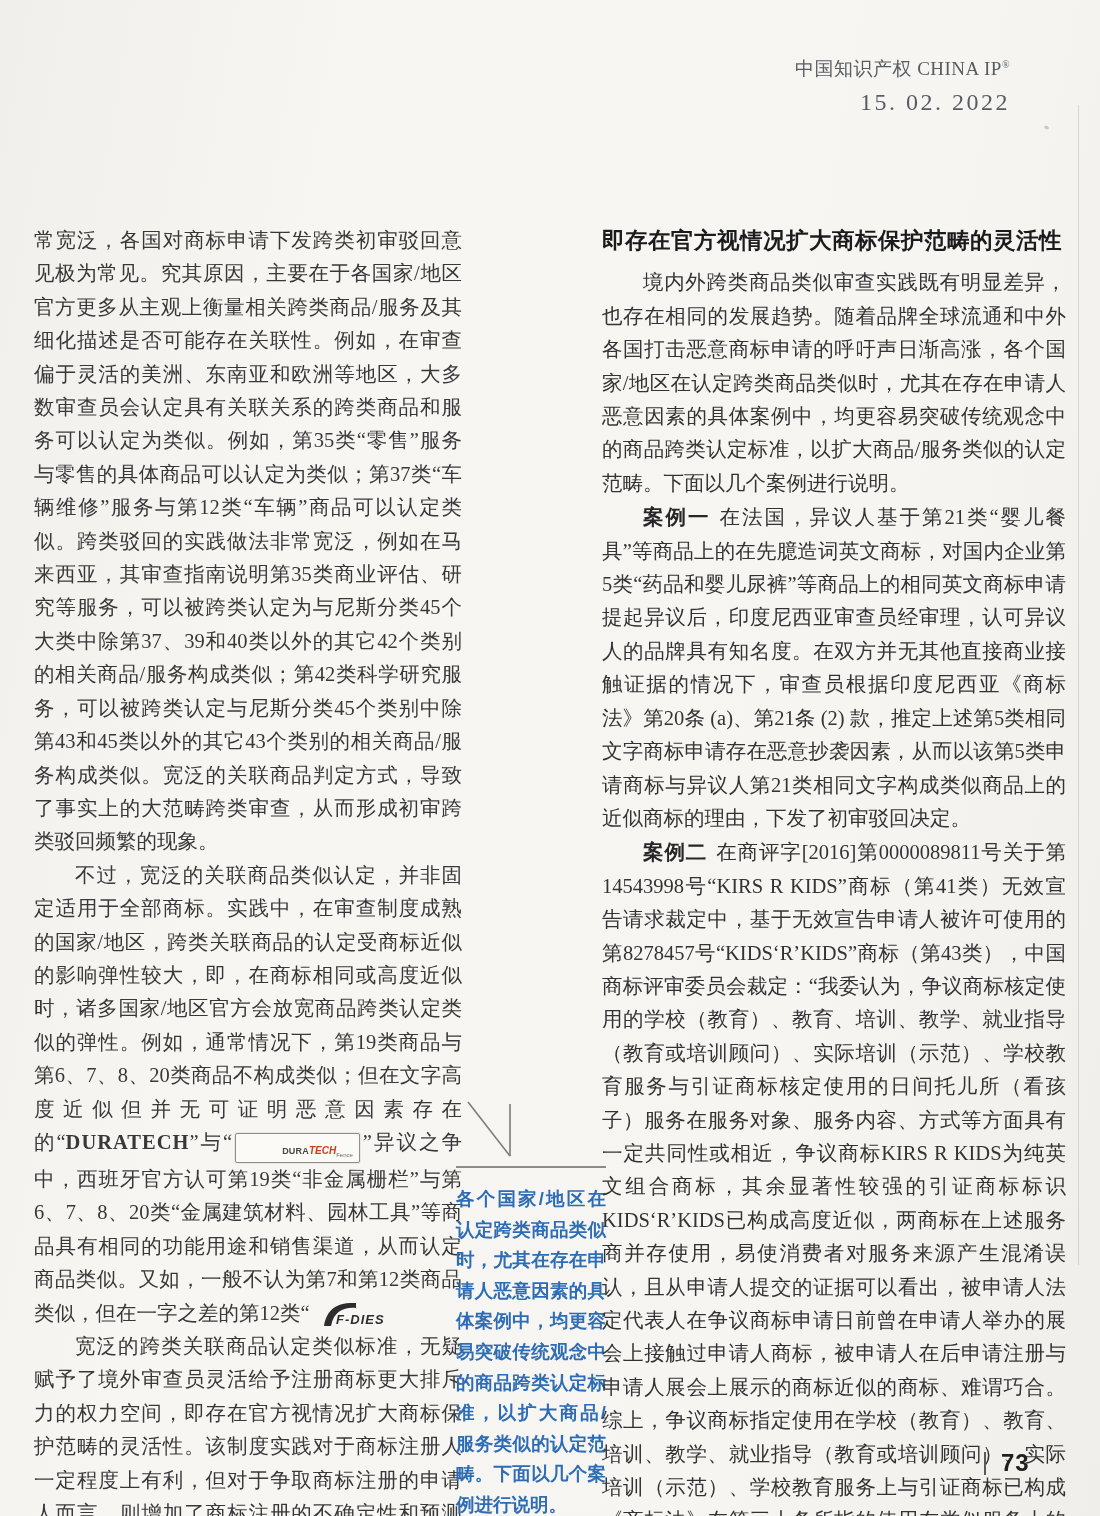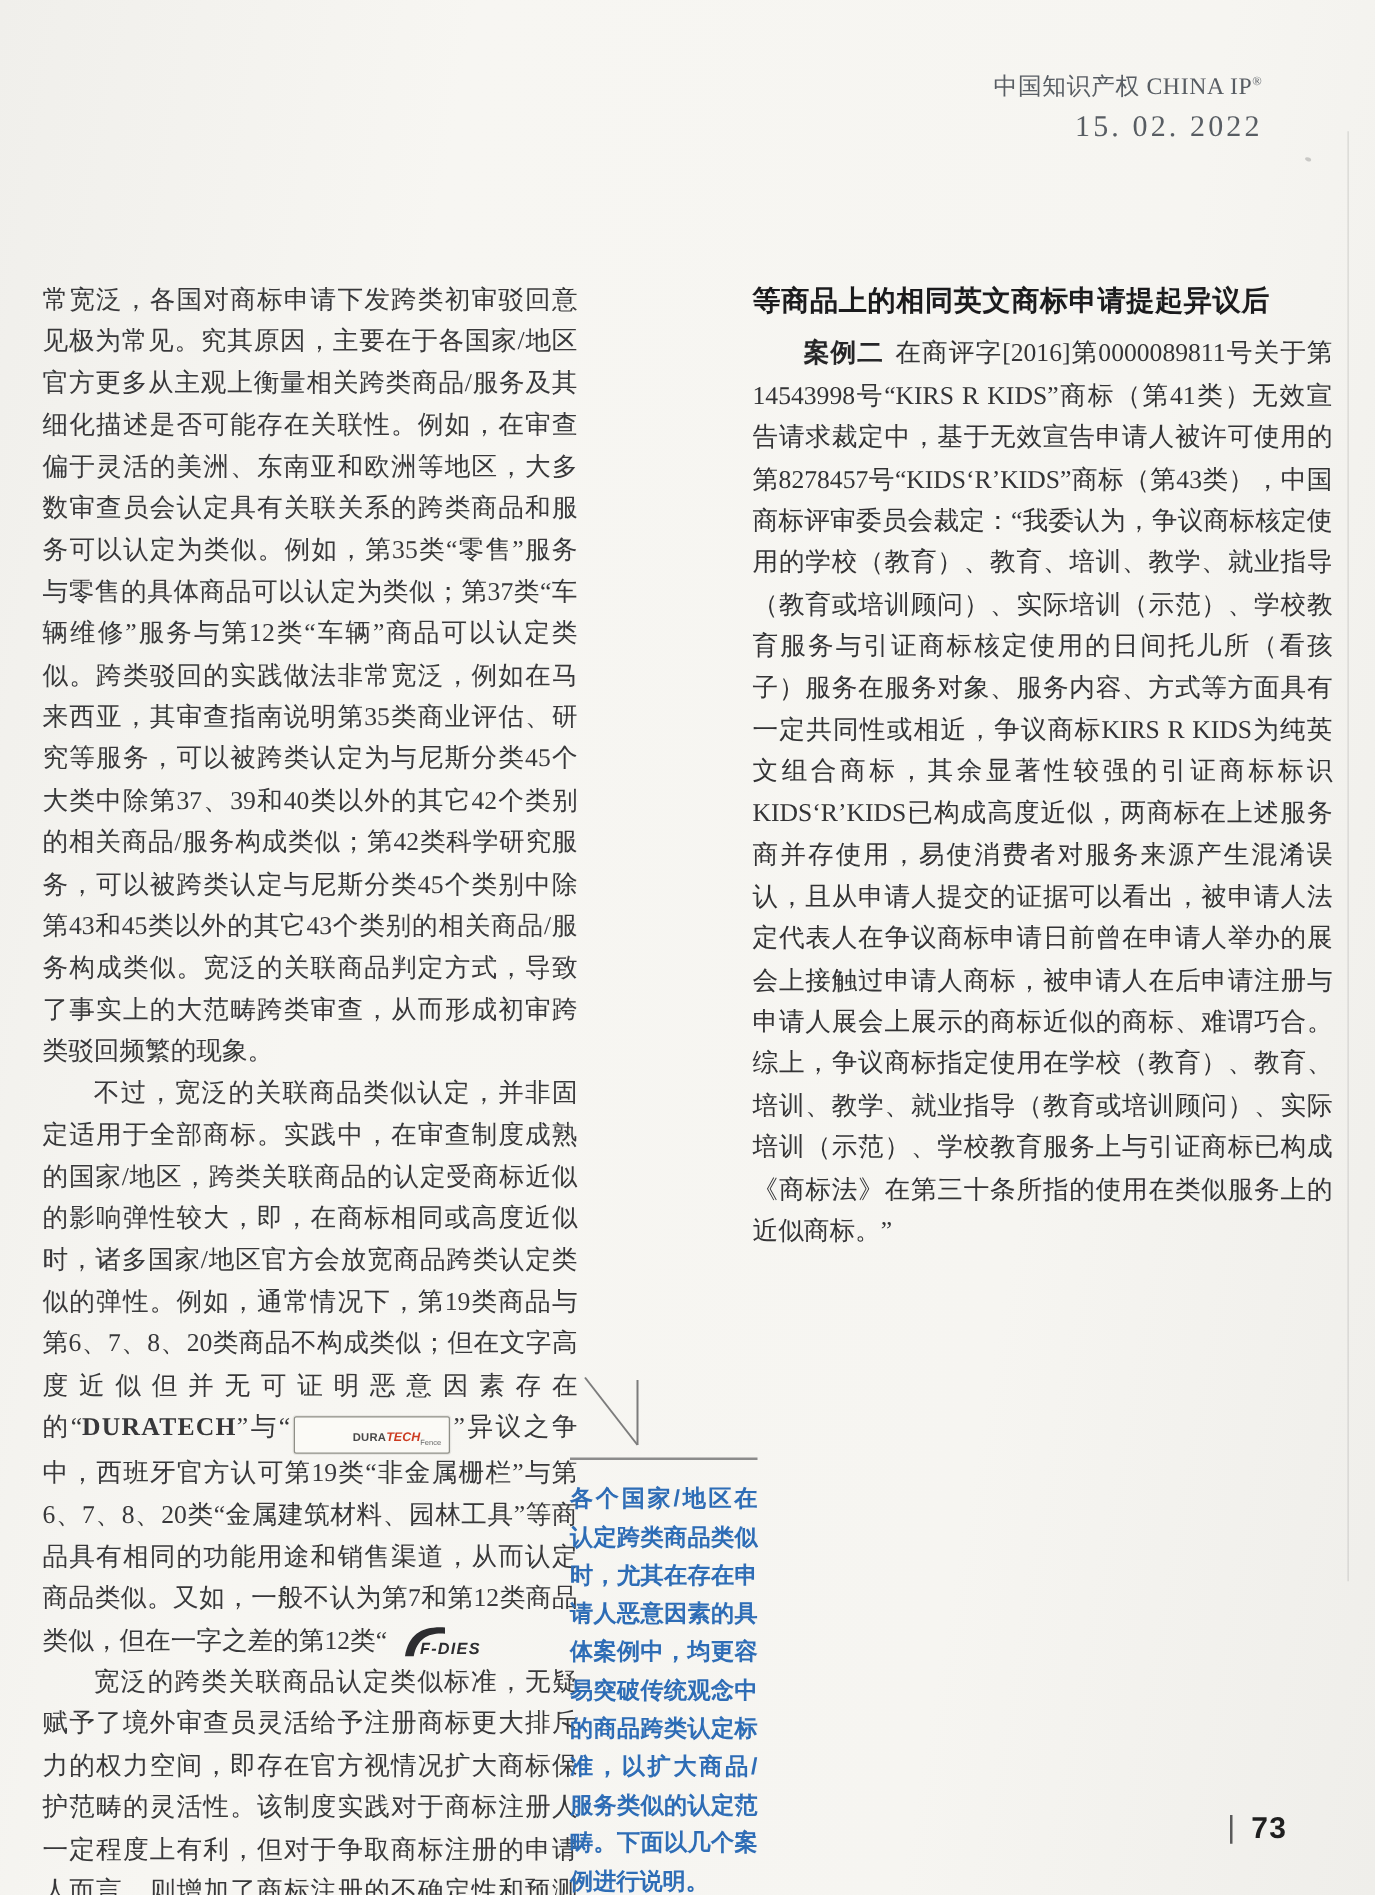--- a/index.html
+++ b/index.html
@@ -95,21 +95,23 @@
   <div class="pull-quote">
     <svg class="arrow" width="64" height="70" viewBox="0 0 64 70">
       <line x1="8" y1="8" x2="50" y2="62" stroke="#7c7c7c" stroke-width="1.6"></line>
       <line x1="50" y1="10" x2="50" y2="62" stroke="#7c7c7c" stroke-width="1.6"></line>
     </svg>
     <hr class="rule">
     <div class="quote-text">各个国家/地区在认定跨类商品类似时，尤其在存在申请人恶意因素的具体案例中，均更容易突破传统观念中的商品跨类认定标准，以扩大商品/服务类似的认定范畴。下面以几个案例进行说明。</div>
   </div>
 
   <div class="col-right">
-    <h2>等商品上的相同英文商标申请提起异议后</h2>
+    <h2>即存在官方视情况扩大商标保护范畴的灵活性</h2>
+    <p class="indent"><span>境内外跨类商品类似审查实践既有明显差异，也存在相同的发展趋势。随着品牌全球流通和中外各国打击恶意商标申请的呼吁声日渐高涨，各个国家/地区在认定跨类商品类似时，尤其在存在申请人恶意因素的具体案例中，均更容易突破传统观念中的商品跨类认定标准，以扩大商品/服务类似的认定范畴。下面以几个案例进行说明。</span></p>
+    <p class="indent"><span class="case-label">案例一</span><span>在法国，异议人基于第21类“婴儿餐具”等商品上的在先臆造词英文商标，对国内企业第5类“药品和婴儿尿裤”等商品上的相同英文商标申请提起异议后，印度尼西亚审查员经审理，认可异议人的品牌具有知名度。在双方并无其他直接商业接触证据的情况下，审查员根据印度尼西亚《商标法》第20条 (a)、第21条 (2) 款，推定上述第5类相同文字商标申请存在恶意抄袭因素，从而以该第5类申请商标与异议人第21类相同文字构成类似商品上的近似商标的理由，下发了初审驳回决定。</span></p>
     <p class="indent"><span class="case-label">案例二</span><span>在商评字[2016]第0000089811号关于第14543998号“KIRS R KIDS”商标（第41类）无效宣告请求裁定中，基于无效宣告申请人被许可使用的第8278457号“KIDS‘R’KIDS”商标（第43类），中国商标评审委员会裁定：“我委认为，争议商标核定使用的学校（教育）、教育、培训、教学、就业指导（教育或培训顾问）、实际培训（示范）、学校教育服务与引证商标核定使用的日间托儿所（看孩子）服务在服务对象、服务内容、方式等方面具有一定共同性或相近，争议商标KIRS R KIDS为纯英文组合商标，其余显著性较强的引证商标标识KIDS‘R’KIDS已构成高度近似，两商标在上述服务商并存使用，易使消费者对服务来源产生混淆误认，且从申请人提交的证据可以看出，被申请人法定代表人在争议商标申请日前曾在申请人举办的展会上接触过申请人商标，被申请人在后申请注册与申请人展会上展示的商标近似的商标、难谓巧合。综上，争议商标指定使用在学校（教育）、教育、培训、教学、就业指导（教育或培训顾问）、实际培训（示范）、学校教育服务上与引证商标已构成《商标法》在第三十条所指的使用在类似服务上的近似商标。”</span></p>
 
   </div>
 
   <div class="page-num">
     <div class="bar"></div>
     <div class="num">73</div>
   </div>
 
 </div>

